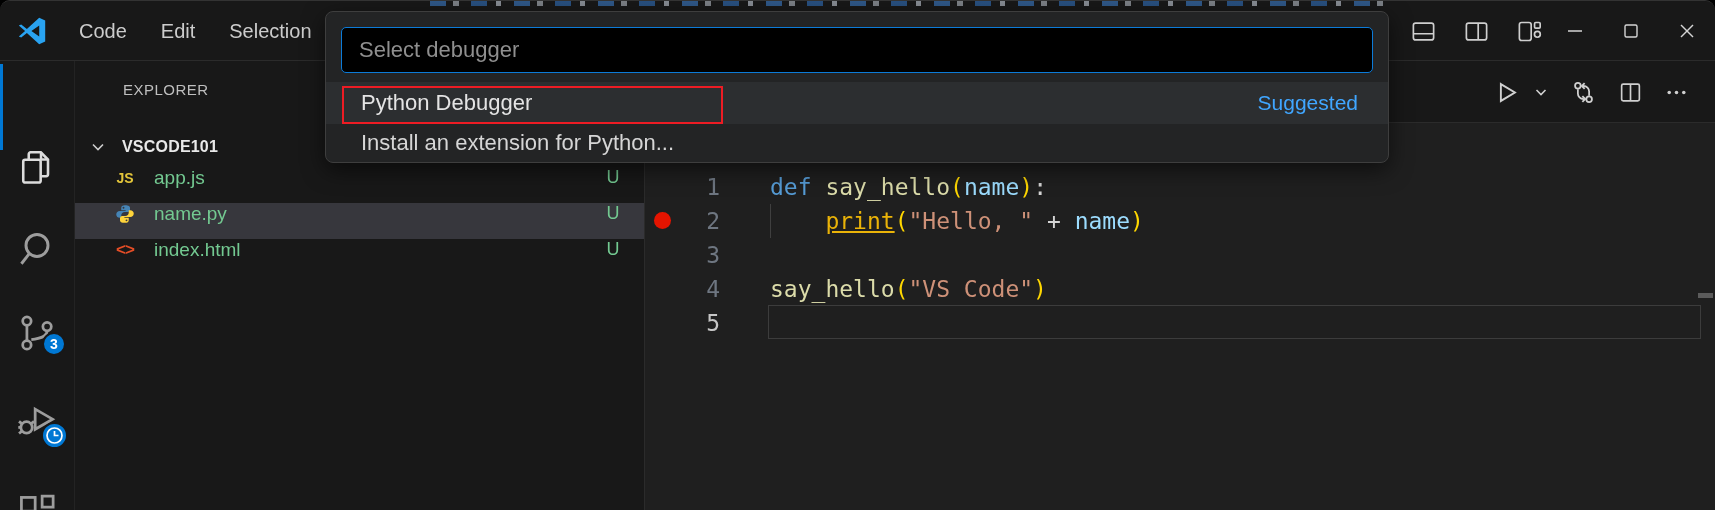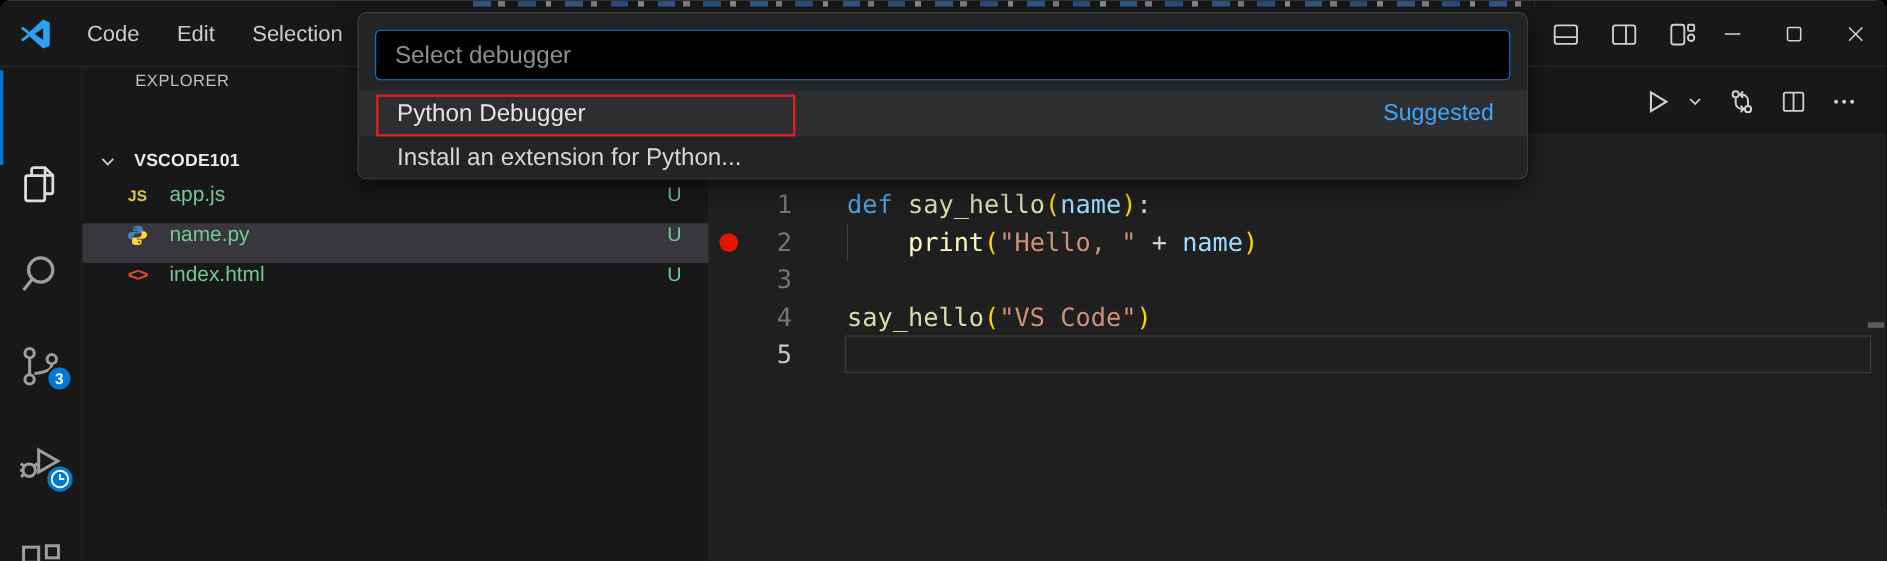--- a/index.html
+++ b/index.html
@@ -21,21 +21,21 @@
   #window-controls { position:absolute; right:0; top:0; height:60px; display:flex; }
   .win-btn { width:56px; height:60px; display:flex; align-items:center; justify-content:center; color:#d4d4d4; }
   
   #activitybar { position:absolute; left:0; top:60px; width:75px; height:450px; background:#181818; border-right:1px solid #232323; }
   #active-indicator { position:absolute; left:0; top:3px; width:2.5px; height:86px; background:#0078d4; }
   .act-item { position:absolute; left:15px; width:44px; height:44px; }
   .act-badge { position:absolute; left:27px; top:21px; width:24px; height:24px; border-radius:50%; background:#0078d4;
     color:#fff; font-size:14px; font-weight:bold; display:flex; align-items:center; justify-content:center; border:2px solid #181818; }
   
   #sidebar { position:absolute; left:75px; top:60px; width:570px; height:450px; background:#181818; border-right:1px solid #2b2b2b; }
-  #explorer-title { position:absolute; left:48px; top:4px; font-size:15px; letter-spacing:.5px; color:#bfbfbf; }
+  #explorer-title { position:absolute; left:48px; top:20px; font-size:15px; letter-spacing:.5px; color:#bfbfbf; }
   #folder-row { position:absolute; left:0; top:68px; width:569px; height:36px; display:flex; align-items:center; }
   #folder-chevron { margin-left:13px; width:20px; height:20px; }
   #folder-label { margin-left:14px; color:#e9e9e9; font-weight:bold; font-size:16px; letter-spacing:.2px; }
   .file-row { position:absolute; left:0; width:569px; height:36px; display:flex; align-items:flex-start; }
   .file-row.selected { background:#37373d; }
   .file-icon { width:22px; height:22px; margin-left:39px; display:flex; align-items:center; justify-content:center; flex:none; }
   .badge-js { color:#e3c53a; font-weight:bold; font-size:14px; font-family:"Liberation Sans",sans-serif; }
   .badge-html { color:#e44d26; font-weight:bold; font-size:17px; letter-spacing:-1px; }
   .file-name { margin-left:18px; font-size:19px; color:#73c991; }
   .git-badge { position:absolute; left:523px; width:30px; text-align:center; color:#73c991; font-size:18px; }
@@ -265,21 +265,21 @@
       <div id="indent-guide" style="top: 81px; height: 34px;"></div>
       <div id="line-numbers">
           <div class="lnum">1</div>
           <div class="lnum">2</div>
           <div class="lnum">3</div>
           <div class="lnum">4</div>
           <div class="lnum cur">5</div>
         </div>
       <div id="code-col">
           <div class="cline"><span style="color: rgb(86, 156, 214);">def</span><span style="color: rgb(212, 212, 212);"> </span><span style="color: rgb(220, 220, 170);">say_hello</span><span style="color: rgb(255, 215, 0);">(</span><span style="color: rgb(156, 220, 254);">name</span><span style="color: rgb(255, 215, 0);">)</span><span style="color: rgb(212, 212, 212);">:</span></div>
-          <div class="cline"><span style="color: rgb(212, 212, 212);">    </span><span style="color: #fef9c3;">print</span><span style="color: rgb(255, 215, 0);">(</span><span style="color: rgb(206, 145, 120);">"Hello, "</span><span style="color: rgb(212, 212, 212);"> + </span><span style="color: rgb(156, 220, 254);">name</span><span style="color: rgb(255, 215, 0);">)</span></div>
+          <div class="cline"><span style="color: rgb(212, 212, 212);">    </span><span style="color: #eab308; text-decoration: underline;">print</span><span style="color: rgb(255, 215, 0);">(</span><span style="color: rgb(206, 145, 120);">"Hello, "</span><span style="color: rgb(212, 212, 212);"> + </span><span style="color: rgb(156, 220, 254);">name</span><span style="color: rgb(255, 215, 0);">)</span></div>
           <div class="cline"></div>
           <div class="cline"><span style="color: rgb(220, 220, 170);">say_hello</span><span style="color: rgb(255, 215, 0);">(</span><span style="color: rgb(206, 145, 120);">"VS Code"</span><span style="color: rgb(255, 215, 0);">)</span></div>
           <div class="cline"></div>
         </div>
       <div id="overview-mark"></div>
     </div>
   </div>
 
   <div id="quickpick">
     <div id="qp-input">

